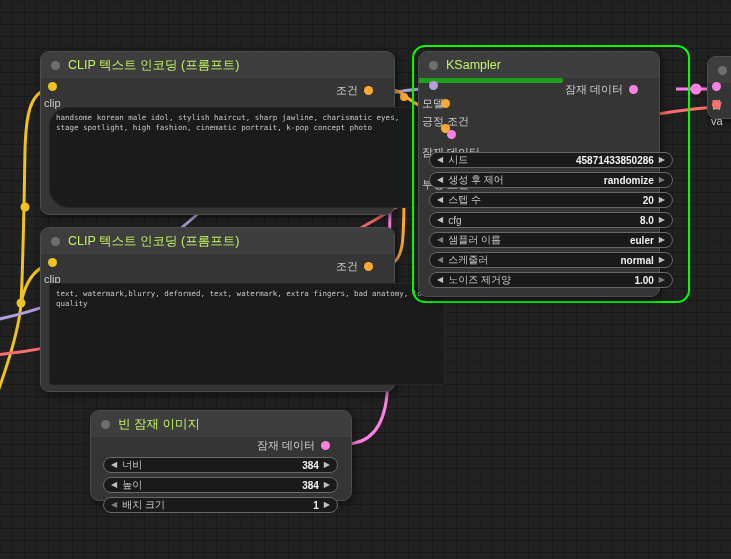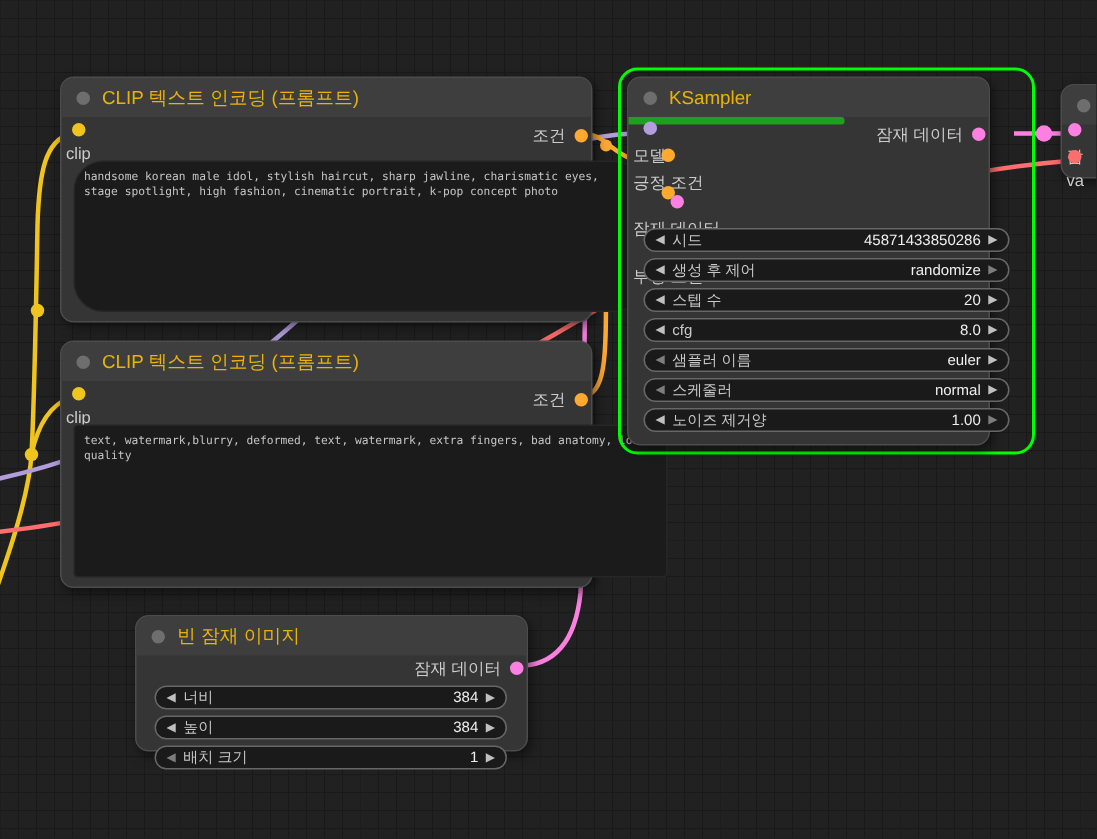--- a/index.html
+++ b/index.html
@@ -22,45 +22,45 @@
   .node{
     position:absolute;z-index:2;
     background:#353535;border:1px solid #4c4c4c;border-radius:9px;
     box-shadow:2px 3px 8px rgba(0,0,0,.5);
     box-sizing:border-box;
   }
   .node-title{
     position:absolute;left:0;top:0;right:0;height:26px;
     background:#3e3e3e;border-radius:8px 8px 0 0;
     display:flex;align-items:center;gap:8px;padding-left:10px;
-    color:#eab308;font-size:12.5px;box-sizing:border-box;
+    color:#bef264;font-size:12.5px;box-sizing:border-box;
   }
   .collapse-dot{width:9px;height:9px;border-radius:50%;background:#6e6e6e;flex:0 0 auto;}
   .slot{
     position:absolute;height:16px;display:flex;align-items:center;gap:6px;
     font-size:11px;color:#cccccc;white-space:nowrap;flex-direction:column;
   }
   .slot.in{left:3px;}
-  .slot.out{right:2px;flex-direction:row-reverse;}
+  .slot.out{right:21px;flex-direction:row-reverse;}
   .dot{width:9px;height:9px;border-radius:50%;flex:0 0 auto;}
   .prompt-box{
     position:absolute;background:#1b1b1b;border:1px solid #262626;border-radius:3px;
     color:#c4c4c4;font-family:"DejaVu Sans Mono",monospace;
     font-size:7.5px;line-height:10px;padding:5px 6px;box-sizing:border-box;
     overflow:hidden;white-space:normal;word-break:break-word;
   }
   .widget{
     position:absolute;height:16px;box-sizing:border-box;
     background:#1a1a1a;border:1px solid #676767;border-radius:9px;
     display:flex;align-items:center;padding:0 7px;gap:5px;
     font-size:10px;color:#c8c8c8;
   }
   .widget .w-label{flex:0 0 auto;}
   .widget .w-spacer{flex:1;}
-  .widget .w-value{color:#efefef;font-weight:normal;text-align:center;}
+  .widget .w-value{color:#efefef;font-weight:bold;text-align:center;}
   .widget .arrow{font-size:8px;color:#c0c0c0;line-height:1;}
   .widget .arrow.dim{color:#7d7d7d;}
   #ksampler-outline{
     position:absolute;z-index:2;left:412px;top:45px;width:278px;height:258px;
     border:2px solid #00ff00;border-radius:13px;box-sizing:border-box;
     pointer-events:none;
   }
   #ks-progress{position:absolute;left:0;top:26px;height:5px;border-radius:0 2px 2px 0;}
 </style>
 </head>

